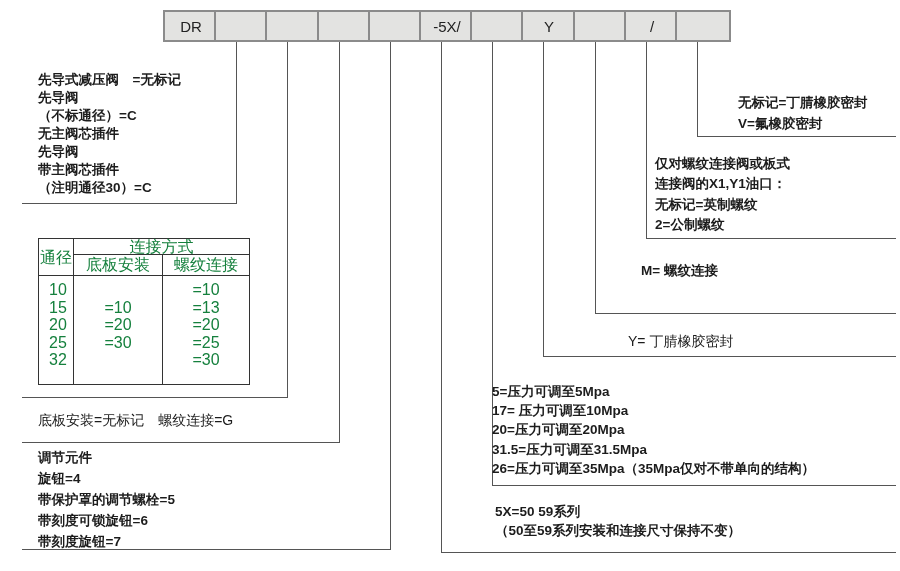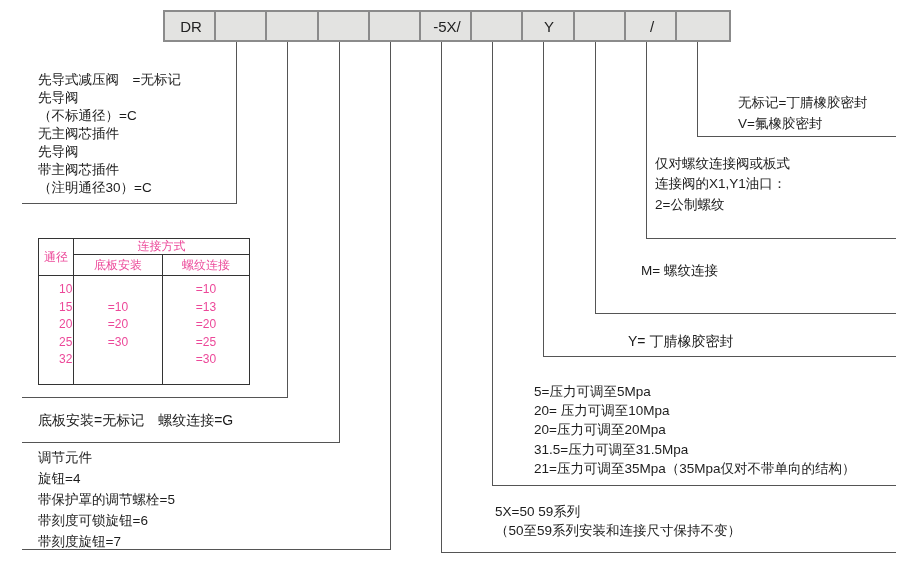--- a/index.html
+++ b/index.html
@@ -10,39 +10,39 @@
   }
   .code-box {
     position:absolute; top:10px; width:56px; height:32px;
     background:#e3e3e1; border:2px solid #8b8b8b; box-sizing:border-box;
     display:flex; align-items:center; justify-content:center;
     font-size:15px; color:#222;
   }
   .vline { position:absolute; width:1px; background:#555; }
   .hline { position:absolute; height:1px; background:#555; }
   .tblock { position:absolute; font-size:13.5px; white-space:nowrap; }
-  .tblock .ln { height:18px; line-height:18px; }
+  .tblock .ln { height:18px; line-height:18px;font-weight:bold; }
   .blk-pilot .ln      { height:18px;   line-height:18px; }
   .blk-adjust .ln     { height:21px;   line-height:21px; }
   .blk-pressure .ln   { height:19.2px; line-height:19.2px; }
   .blk-series .ln     { height:19px;   line-height:19px; }
   .blk-check .ln      { height:22px;   line-height:22px; }
   .blk-ports .ln      { height:20.3px; line-height:20.3px; }
   .blk-seal .ln       { height:21px;   line-height:21px;margin-left:30px; }
   .single-line { font-size:14px; line-height:16px; }
   .size-table {
     position:absolute; left:38px; top:238px;
     border-collapse:collapse; table-layout:fixed;
-    font-size:12px; color:#ec4899;
+    font-size:16px; color:#15803d;
   }
   .size-table td { border:1.5px solid #333; padding:0; text-align:center; }
   .size-table .hdr1 td { height:15px; line-height:15px; }
   .size-table .hdr2 td { height:20px; line-height:20px; }
   .size-table .body td { height:103px; vertical-align:top; padding-top:5px; }
-  .size-table .col-sizes { text-align:left; padding-left:20px; }
+  .size-table .col-sizes { text-align:left; padding-left:10px; }
   .size-table .bl { height:17.5px; line-height:17.5px; }
   .c-w1 { width:34px; } .c-w2 { width:88px; } .c-w3 { width:86px; }
 </style>
 </head>
 <body>
 
 <div class="stage">
 
   <div class="code-box" style="left:163px">DR</div>
   <div class="code-box" style="left:214px"></div>
@@ -127,42 +127,43 @@
   <div class="tblock single-line" style="left:38px;top:412px">底板安装=无标记　螺纹连接=G</div>
 
   <div class="tblock blk-adjust" style="left:38px;top:447px">
     <div class="ln">调节元件</div>
     <div class="ln">旋钮=4</div>
     <div class="ln">带保护罩的调节螺栓=5</div>
     <div class="ln">带刻度可锁旋钮=6</div>
     <div class="ln">带刻度旋钮=7</div>
   </div>
 
-  <div class="tblock blk-pressure" style="left:534px;top:382px">
+  <div class="tblock blk-pressure" style="left:492px;top:382px">
     <div class="ln">5=压力可调至5Mpa</div>
-    <div class="ln">20= 压力可调至10Mpa</div>
+    <div class="ln">17= 压力可调至10Mpa</div>
     <div class="ln">20=压力可调至20Mpa</div>
     <div class="ln">31.5=压力可调至31.5Mpa</div>
-    <div class="ln">21=压力可调至35Mpa（35Mpa仅对不带单向的结构）</div>
+    <div class="ln">26=压力可调至35Mpa（35Mpa仅对不带单向的结构）</div>
   </div>
 
   <div class="tblock blk-series" style="left:495px;top:502px">
     <div class="ln">5X=50 59系列</div>
     <div class="ln">（50至59系列安装和连接尺寸保持不变）</div>
   </div>
 
   <div class="tblock single-line" style="left:628px;top:333px">Y= 丁腈橡胶密封</div>
 
   <div class="tblock blk-check" style="left:641px;top:260px">
     <div class="ln">M= 螺纹连接</div>
   </div>
 
   <div class="tblock blk-ports" style="left:655px;top:154px">
     <div class="ln">仅对螺纹连接阀或板式</div>
     <div class="ln">连接阀的X1,Y1油口：</div>
+    <div class="ln">无标记=英制螺纹</div>
     <div class="ln">2=公制螺纹</div>
   </div>
 
   <div class="tblock blk-seal" style="left:708px;top:92px">
     <div class="ln">无标记=丁腈橡胶密封</div>
     <div class="ln">V=氟橡胶密封</div>
   </div>
 
 </div>
 

